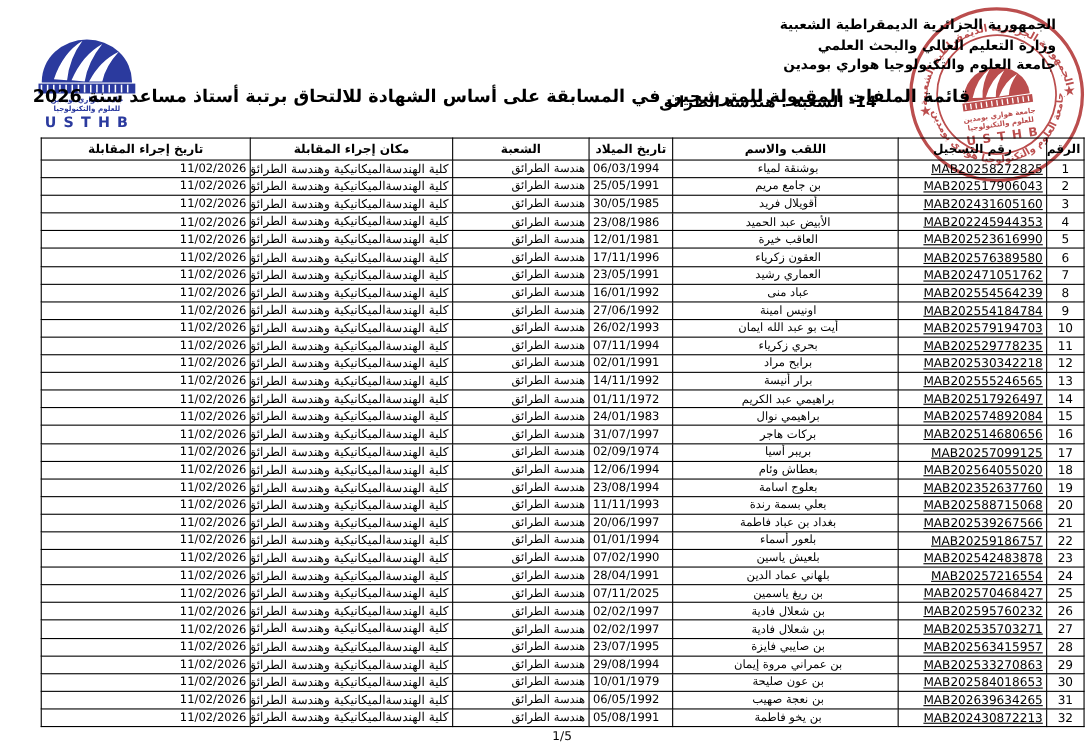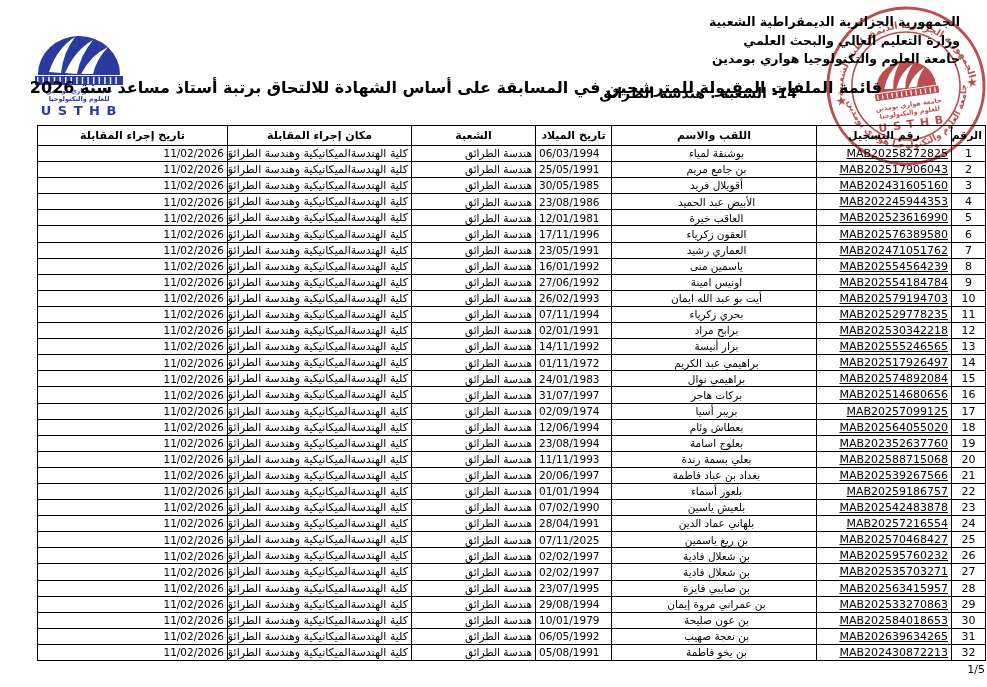--- a/index.html
+++ b/index.html
@@ -29,21 +29,21 @@
   td{height:15.1px;font-size:10.5px;padding:0 3px;line-height:1;}
   td.c-num{text-align:center;font-size:11px;}
   td.c-reg{direction:ltr;text-align:right;font-size:11px;padding-left:2px;text-decoration:underline;}
   td.c-name{text-align:center;padding-left:8px;}
   td.c-dob{direction:ltr;font-size:10.5px;}
   td.c-branch{text-align:right;padding-left:6px;}
   td.c-place{text-align:center;font-size:11px;}
   td.c-idate{text-align:right;direction:ltr;font-size:10.5px;}
 
   
-  .footer{position:absolute;top:663px;left:37px;width:948px;text-align:right;
+  .footer{position:absolute;top:663px;left:37px;width:948px;text-align:center;
           font-size:11px;}
 
   
   .stamp{position:absolute;left:824px;top:4px;width:164px;height:164px;
          mix-blend-mode:multiply;opacity:.88;transform:rotate(-8deg);
          pointer-events:none;}
 </style>
 </head>
 <body>
 
@@ -158,21 +158,21 @@
           <td class="c-reg">MAB202471051762</td>
           <td class="c-name">العماري رشيد</td>
           <td class="c-dob">23/05/1991</td>
           <td class="c-branch">هندسة الطرائق</td>
           <td class="c-place">كلية الهندسةالميكانيكية وهندسة الطرائق</td>
           <td class="c-idate">11/02/2026</td>
         </tr>
         <tr>
           <td class="c-num">8</td>
           <td class="c-reg">MAB202554564239</td>
-          <td class="c-name">ياسمين منى</td>
+          <td class="c-name">عباد منى</td>
           <td class="c-dob">16/01/1992</td>
           <td class="c-branch">هندسة الطرائق</td>
           <td class="c-place">كلية الهندسةالميكانيكية وهندسة الطرائق</td>
           <td class="c-idate">11/02/2026</td>
         </tr>
         <tr>
           <td class="c-num">9</td>
           <td class="c-reg">MAB202554184784</td>
           <td class="c-name">اونيس امينة</td>
           <td class="c-dob">27/06/1992</td>

